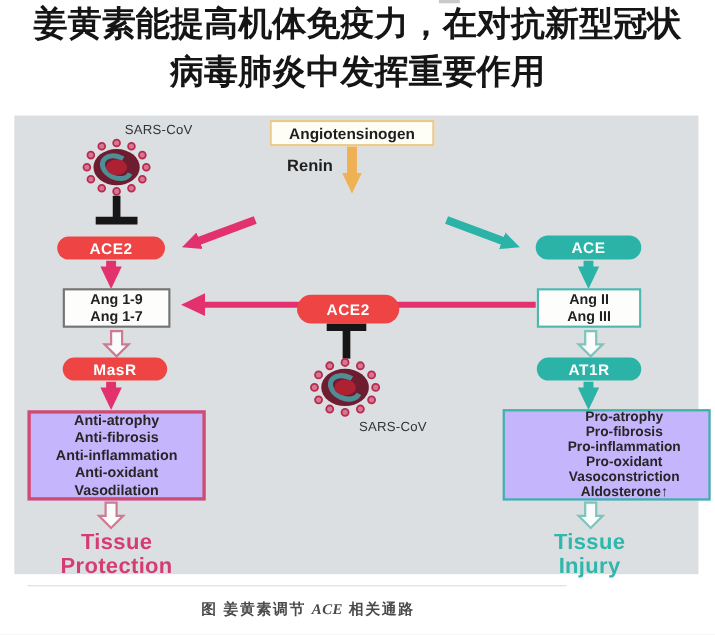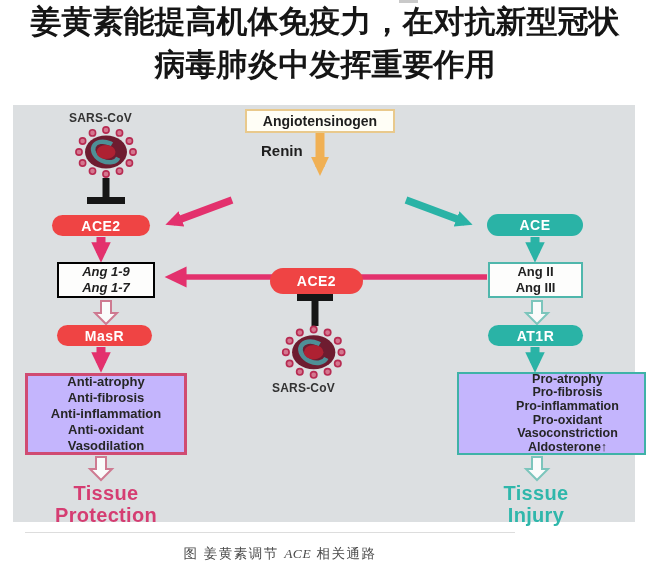--- a/index.html
+++ b/index.html
@@ -24,44 +24,44 @@
     display:flex;align-items:center;justify-content:center;
     color:#fff;font-weight:700;font-size:14px;letter-spacing:.5px;
   }
   .pill.pink{background:#ef4444;}
   .pill.teal{background:#2AB3A6;}
   
   .wbox{
     background:#FDFDFC;display:flex;flex-direction:column;align-items:center;justify-content:center;
     font-weight:700;font-size:13px;line-height:16px;color:#222;text-align:center;
   }
-  .wbox.pinkb{border:2px solid #000000;font-style:italic;}
+  .wbox.pinkb{border:2px solid #737373;}
   .wbox.tealb{border:2px solid #4FB7AC;}
   
   .gbox{
     background:#FFFEF6;border:2px solid #E9C98C;color:#1e1e1e;
     display:flex;align-items:center;justify-content:center;font-weight:700;font-size:14px;
   }
   
   .effects{
     background:#c4b5fd;text-align:center;font-weight:700;color:#262626;
     display:flex;flex-direction:column;justify-content:center;
   }
   .effects.pinkb{border:3px solid #D04B72;font-size:13px;line-height:16px;}
   .effects.tealb{border:2.5px solid #3FB2A7;font-size:12.5px;line-height:13.6px;}
-  .lbl-sars{font-weight:700;font-size:12px;color:#333;text-align:left;letter-spacing:.2px;}
+  .lbl-sars{font-weight:400;font-size:12px;color:#333;text-align:right;letter-spacing:.2px;margin-left:32px;}
   .renin{font-weight:700;font-size:15px;color:#1e1e1e;}
   .tissue{font-weight:700;font-size:20px;line-height:22px;text-align:center;letter-spacing:.3px;}
   .tissue.pinkt{color:#D53D72;}
   .tissue.tealt{color:#2FB7AB;}
   
   .sep-line{left:25px;top:532px;width:490px;height:1px;background:#dddddd;}
   .caption{
     left:0;top:545px;width:560px;text-align:center;
-    font-size:13.5px;color:#4a4a4a;letter-spacing:1.5px;font-weight:400;
+    font-size:13.5px;color:#4a4a4a;letter-spacing:1.5px;font-weight:700;
   }
   .caption .ital{font-family:"Liberation Serif","DejaVu Serif",serif;font-style:italic;letter-spacing:.5px;}
 </style>
 </head>
 <body>
 
 <div class="abs top-dash"></div>
 
 <div class="abs title">
   <div>姜黄素能提高机体免疫力，在对抗新型冠状</div>

